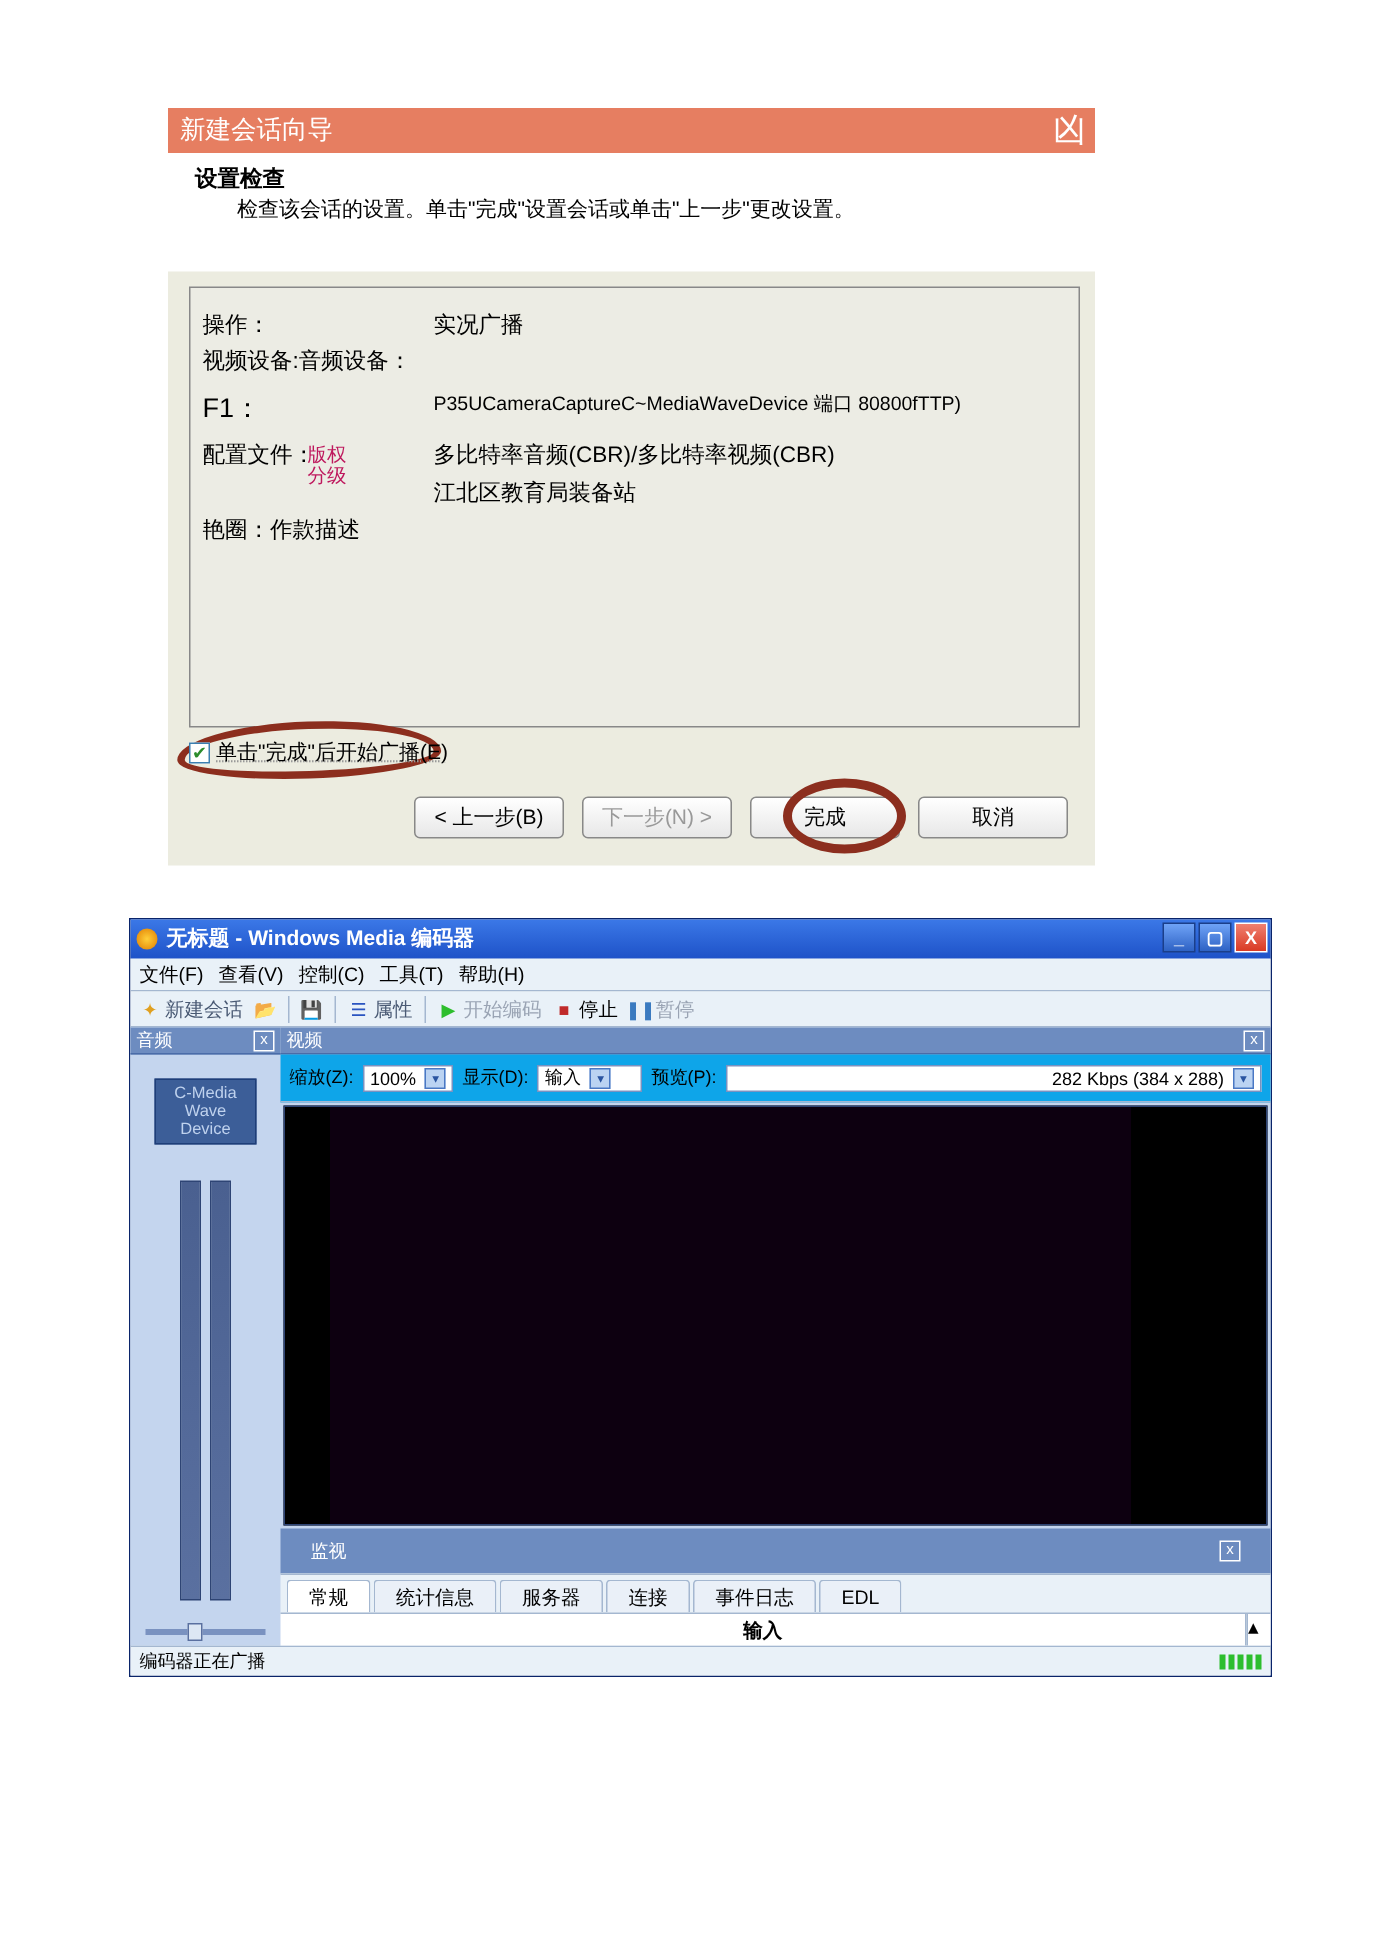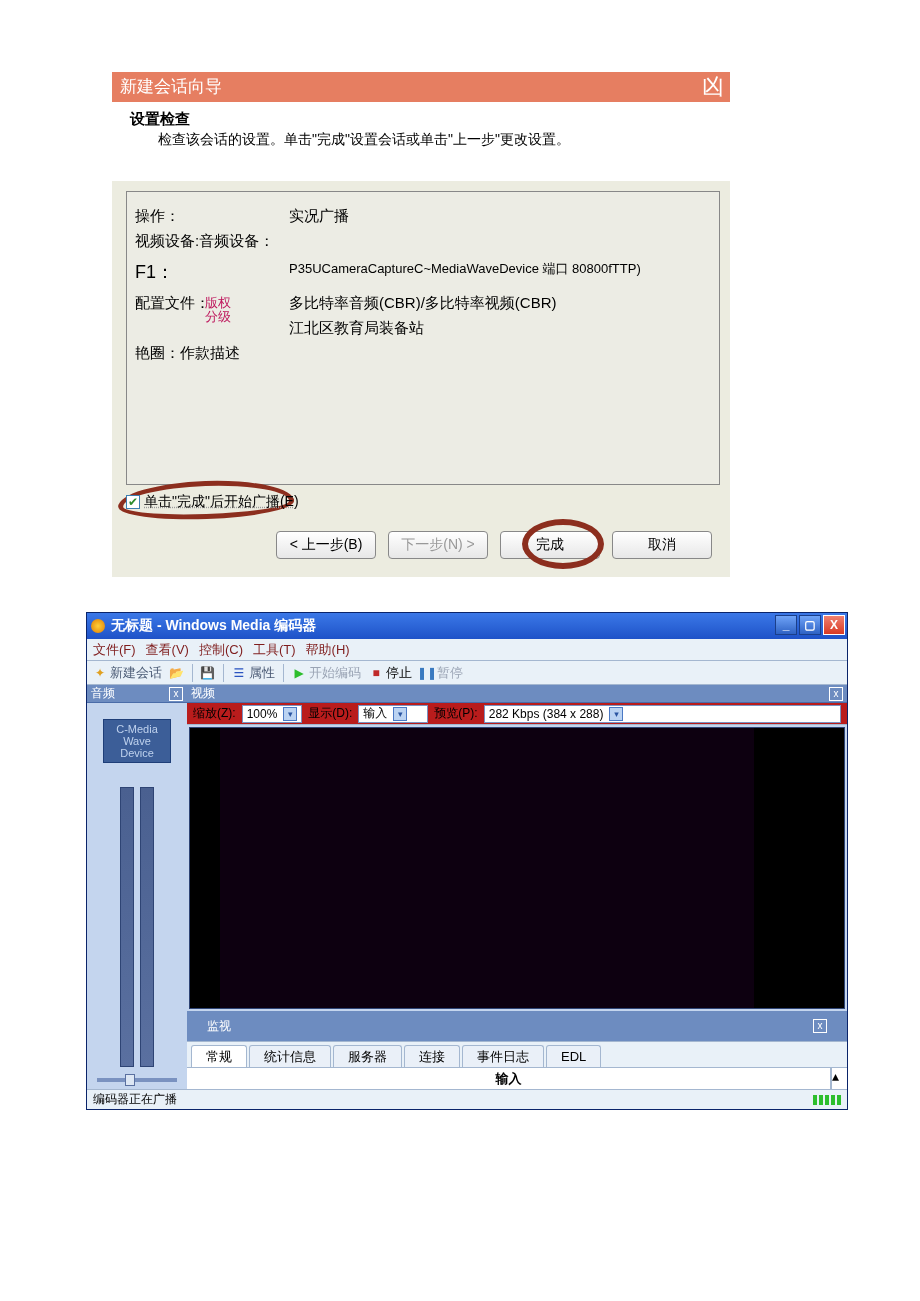--- a/index.html
+++ b/index.html
@@ -128,21 +128,21 @@
   }
   .enc-winbtns { position:absolute; right:2px; top:2px; display:flex; gap:2px; }
   .enc-winbtns div {
     width:22px; height:20px; background: linear-gradient(#6FA3F7,#2E62C4);
     border:1px solid #1B3F8A; display:flex; align-items:center; justify-content:center;
     color:#fff; font-size:12px; font-weight:bold;
   }
   .enc-winbtns .close { background: linear-gradient(#F08070,#D93A24); border-color:#fff; }
   .enc-menubar {
     background:#E9F1F8; height:22px; display:flex; align-items:center; gap:10px;
-    padding:0 6px; font-size:13px; color:#7f1d1d;
+    padding:0 6px; font-size:13px; color:#000000;
     border-bottom:1px solid #A4B7D0;
   }
   .enc-toolbar {
     background:#E9F1F8; height:24px; display:flex; align-items:center; gap:8px;
     padding:0 6px; font-size:13px; color:#4A5A74;
     border-bottom:1px solid #A4B7D0;
   }
   .tb-sep { width:1px; height:18px; background:#A4B7D0; }
   .tb-item { display:flex; align-items:center; gap:3px; }
   .tb-icon { width:14px; height:14px; display:inline-flex; align-items:center; justify-content:center; font-size:12px; }
@@ -171,21 +171,21 @@
   }
   .meter-bar { width:14px; height:280px; background:linear-gradient(#4A6090,#5A70A0); border:1px solid #2E4474; }
   .audio-slider { height:18px; display:flex; align-items:center; justify-content:center; }
   .slider-track { width:80px; height:4px; background:#7A92C0; position:relative; }
   .slider-knob { position:absolute; left:28px; top:-4px; width:10px; height:12px; background:#DDE7F4; border:1px solid #5A70A0; }
 
   .video-pane {
     flex:1; display:flex; flex-direction:column;
   }
   .video-controls {
-    background:#b91c1c; height:22px; display:flex; align-items:center; gap:6px;
+    background:#0ea5e9; height:32px; display:flex; align-items:center; gap:6px;
     padding:0 6px; font-size:12px; color:#000;
     border-bottom:1px solid #A4B7D0;
   }
   .combo {
     background:#fff; border:1px solid #7A92C0; height:18px; display:flex; align-items:center;
     padding:0 4px; font-size:12px; gap:6px;
   }
   .combo .arrow { width:14px;height:14px;background:#BBD3F2;border:1px solid #4A78C4;display:flex;align-items:center;justify-content:center;font-size:9px;color:#2A54A0;}
   .video-stage {
     flex:1; background:#000; min-height:280px;
@@ -361,21 +361,21 @@
         <span class="combo">
           <span>100%</span>
           <span class="arrow">▾</span>
         </span>
         <span>显示(D):</span>
         <span class="combo" style="min-width:70px;">
           <span>输入</span>
           <span class="arrow">▾</span>
         </span>
         <span>预览(P):</span>
-        <span class="combo" style="flex:1; justify-content:flex-start;">
+        <span class="combo" style="flex:1; justify-content:flex-end;">
           <span>282 Kbps (384 x 288)</span>
           <span class="arrow">▾</span>
         </span>
       </div>
       <div class="video-stage">
         <div class="dark-area"></div>
       </div>
       <div class="monitor-title">
         <span>监视</span>
         <span class="pane-close">x</span>

